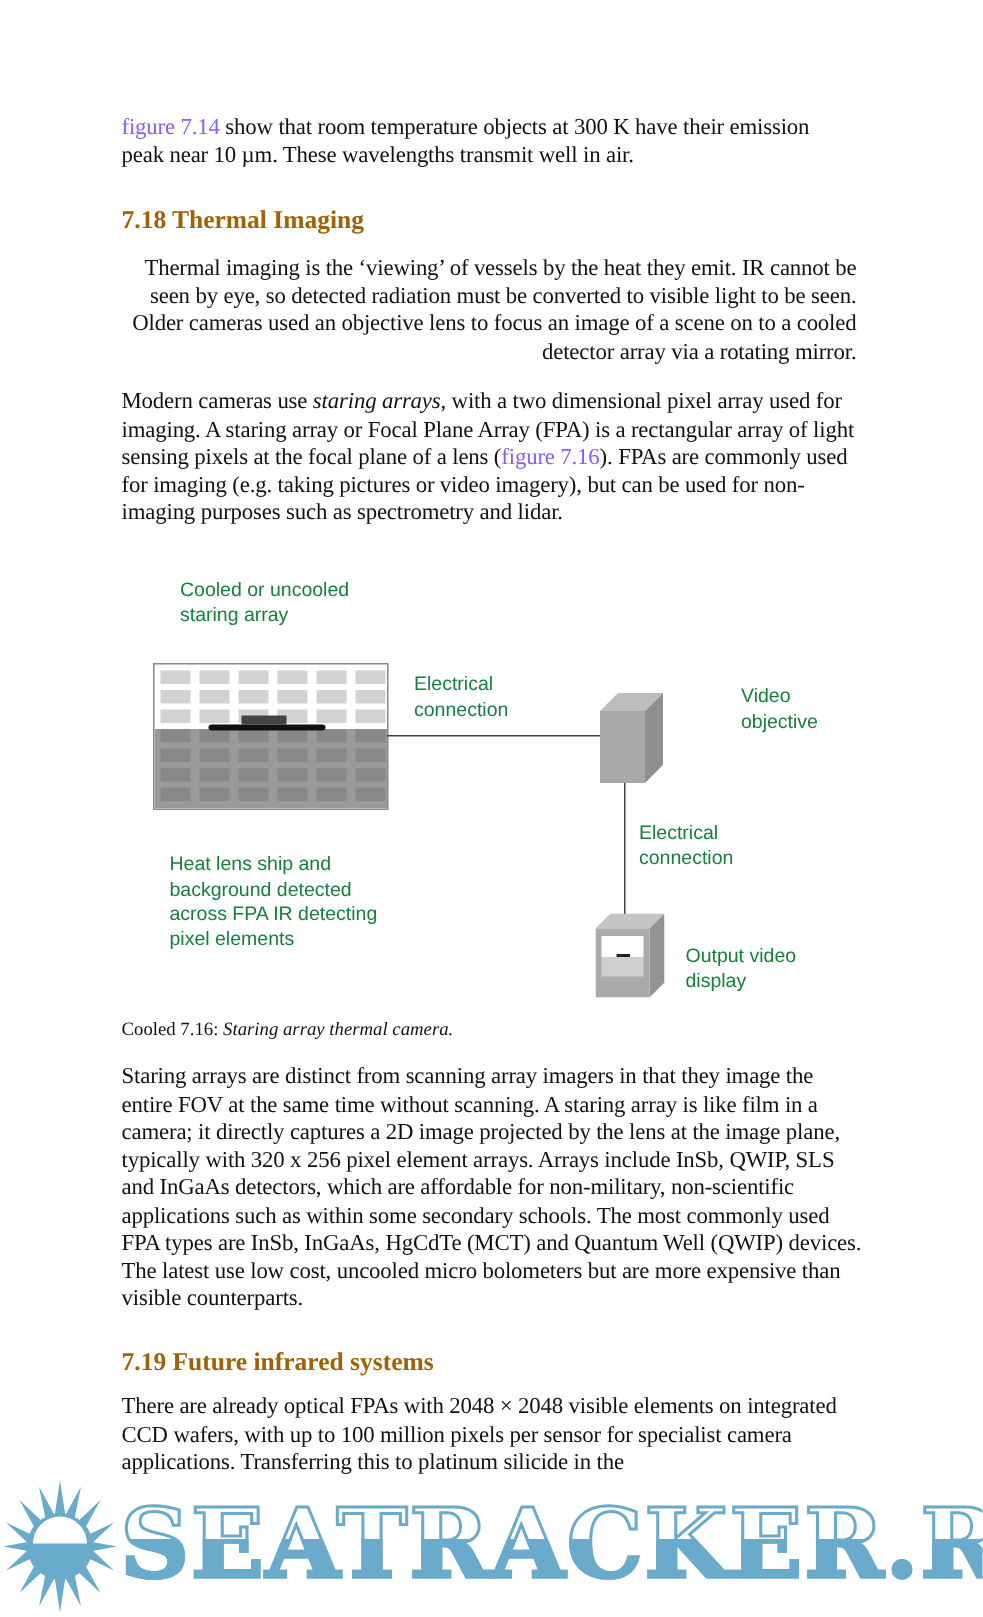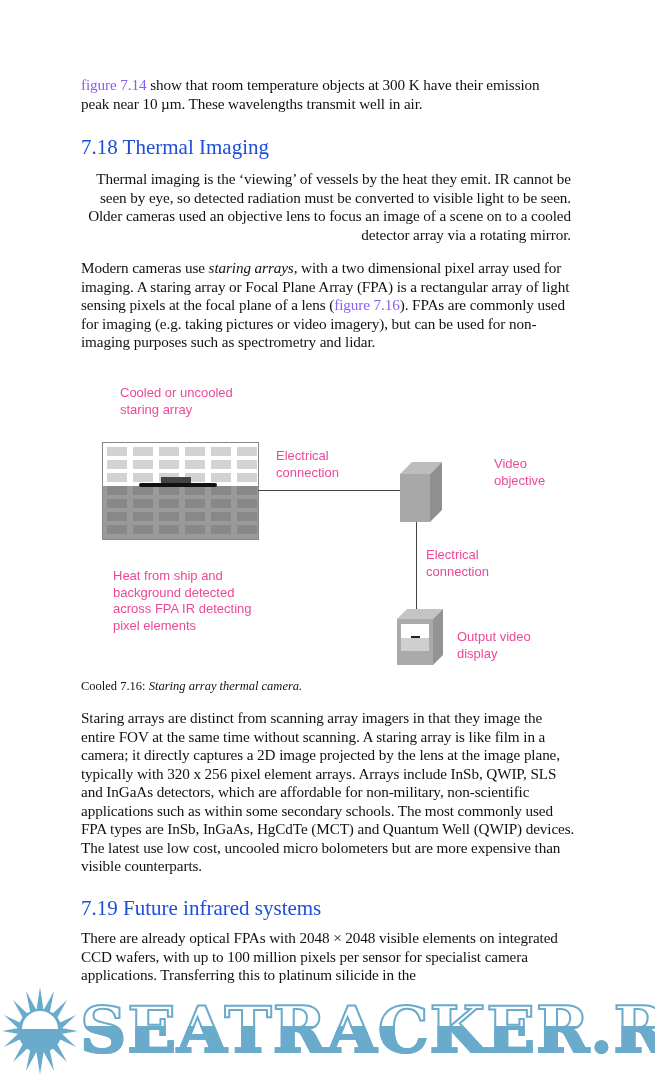--- a/index.html
+++ b/index.html
@@ -1,26 +1,26 @@
 <!DOCTYPE html>
 <html><head>
 <meta charset="utf-8">
 <style>
   html, body { margin: 0; padding: 0; background: #ffffff; }
   body { width: 655px; height: 1078px; position: relative; overflow: hidden;
          font-family: "Liberation Serif", "DejaVu Serif", serif; color: #111; }
   .para { font-size: 15.2px; line-height: 18.5px; margin: 0; letter-spacing: -0.1px; }
   .link { color: #8b5cf6; }
-  h2 { font-weight: normal; color: #1d4ed8; font-size: 21px; margin: 0; line-height: 24px; }
+  h2 { font-weight: bold; color: #a16207; font-size: 17px; margin: 0; line-height: 24px; }
   .h-1 { position: absolute; left: 81px; top: 135px; }
   .p-0 { position: absolute; left: 81px; top: 76px; width: 490px; }
   .p-1 { position: absolute; left: 81px; top: 170px; width: 490px; text-align: right; }
   .p-2 { position: absolute; left: 81px; top: 259px; width: 490px; }
   .fig { position: absolute; left: 95px; top: 380px; width: 480px; height: 290px;
-         font-family: "Liberation Sans", "DejaVu Sans", sans-serif; font-size: 13px; color: #ec4899; line-height: 16.5px; }
+         font-family: "Liberation Sans", "DejaVu Sans", sans-serif; font-size: 13px; color: #15803d; line-height: 16.5px; }
   .fig .lbl { position: absolute; }
   .caption { position: absolute; left: 81px; top: 679px; font-size: 12.5px; }
   .caption i { font-style: italic; }
   .p-3 { position: absolute; left: 81px; top: 709px; width: 495px; }
   .h-2 { position: absolute; left: 81px; top: 896px; text-align: center; }
   .p-4 { position: absolute; left: 81px; top: 929px; width: 495px; }
 
   .array { position: absolute; left: 7px; top: 62px; width: 155px; height: 96px;
            border: 1px solid #888; background: #fff; overflow: hidden; }
   .array .bottom { position: absolute; left: 0; top: 43px; width: 100%; height: 53px; background: #9a9a9a; }
@@ -119,21 +119,21 @@
   <svg class="box3d" style="left:302px; top:229px;" width="46" height="56" viewBox="0 0 46 56">
     <polygon points="0,10 10,0 46,0 36,10" fill="#c4c4c4"></polygon>
     <polygon points="36,10 46,0 46,46 36,56" fill="#939393"></polygon>
     <rect x="0" y="10" width="36" height="46" fill="#aaaaaa"></rect>
     <rect x="4" y="15" width="28" height="14" fill="#ffffff"></rect>
     <rect x="4" y="29" width="28" height="13" fill="#cfcfcf"></rect>
     <rect x="14" y="27" width="9" height="2" fill="#222"></rect>
   </svg>
   <div class="lbl" style="left:362px; top:249px; width:100px;">Output video display</div>
 
-  <div class="lbl" style="left:18px; top:188px; width:140px;">Heat from ship and background detected across FPA IR detecting pixel elements</div>
+  <div class="lbl" style="left:18px; top:188px; width:140px;">Heat lens ship and background detected across FPA IR detecting pixel elements</div>
 </div>
 
 <div class="caption"><span>Cooled 7.16: </span><i>Staring array thermal camera.</i></div>
 
 <p class="para p-3">Staring arrays are distinct from scanning array imagers in that they image the entire FOV at the same time without scanning. A staring array is like film in a camera; it directly captures a 2D image projected by the lens at the image plane, typically with 320 x 256 pixel element arrays. Arrays include InSb, QWIP, SLS and InGaAs detectors, which are affordable for non-military, non-scientific applications such as within some secondary schools. The most commonly used FPA types are InSb, InGaAs, HgCdTe (MCT) and Quantum Well (QWIP) devices. The latest use low cost, uncooled micro bolometers but are more expensive than visible counterparts.</p>
 
 <h2 class="h-2">7.19 Future infrared systems</h2>
 <p class="para p-4">There are already optical FPAs with 2048 × 2048 visible elements on integrated CCD wafers, with up to 100 million pixels per sensor for specialist camera applications. Transferring this to platinum silicide in the</p>
 
 <svg class="sun" width="80" height="93" viewBox="-40 -46 80 93">

